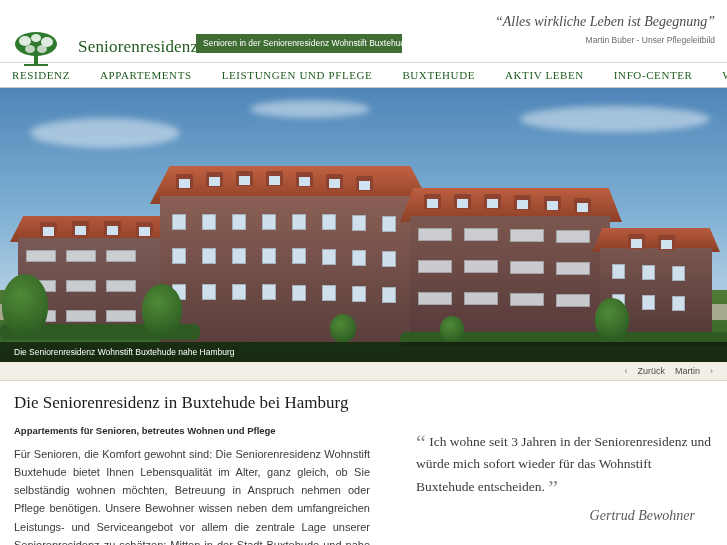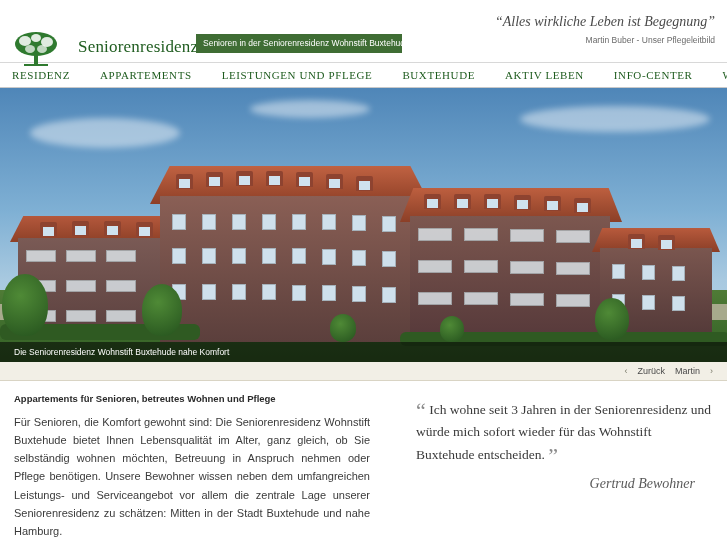--- a/index.html
+++ b/index.html
@@ -456,31 +456,32 @@
     <div class="win" style="left:672px; top:208px; width:13px; height:15px;"></div>
 
     <div class="hedge" style="left:0px; top:236px; width:200px; height:16px;"></div>
     <div class="hedge" style="left:400px; top:244px; width:330px; height:14px;"></div>
     <div class="tree" style="left:142px; top:196px; width:40px; height:52px;"></div>
     <div class="tree" style="left:2px; top:186px; width:46px; height:62px;"></div>
     <div class="tree" style="left:595px; top:210px; width:34px; height:42px;"></div>
     <div class="tree" style="left:330px; top:226px; width:26px; height:28px;"></div>
     <div class="tree" style="left:440px; top:228px; width:24px; height:26px;"></div>
 
-    <div class="hero-caption">Die Seniorenresidenz Wohnstift Buxtehude nahe Komfort</div>
+    <div class="hero-caption">Die Seniorenresidenz Wohnstift Buxtehude nahe Hamburg</div>
   </div>
 
   <div class="pager">
     <span class="arrow">‹</span>
     <span>Zurück</span>
     <span>Martin</span>
     <span class="arrow">›</span>
   </div>
 
   <div class="content">
+    <h1 class="page-title">Die Seniorenresidenz in Buxtehude bei Hamburg</h1>
     <div class="cols">
       <div class="col-left">
         <h2 class="sub">Appartements für Senioren, betreutes Wohnen und Pflege</h2>
         <p class="body">Für Senioren, die Komfort gewohnt sind: Die Seniorenresidenz Wohnstift Buxtehude bietet Ihnen Lebensqualität im Alter, ganz gleich, ob Sie selbständig wohnen möchten, Betreuung in Anspruch nehmen oder Pflege benötigen. Unsere Bewohner wissen neben dem umfangreichen Leistungs- und Serviceangebot vor allem die zentrale Lage unserer Seniorenresidenz zu schätzen: Mitten in der Stadt Buxtehude und nahe Hamburg.</p>
       </div>
       <div class="col-right">
         <div class="testimonial">
           <span class="qmark">“</span>
           <span>Ich wohne seit 3 Jahren in der Seniorenresidenz und würde mich sofort wieder für das Wohnstift Buxtehude entscheiden.</span>
           <span class="qmark-close">”</span>

